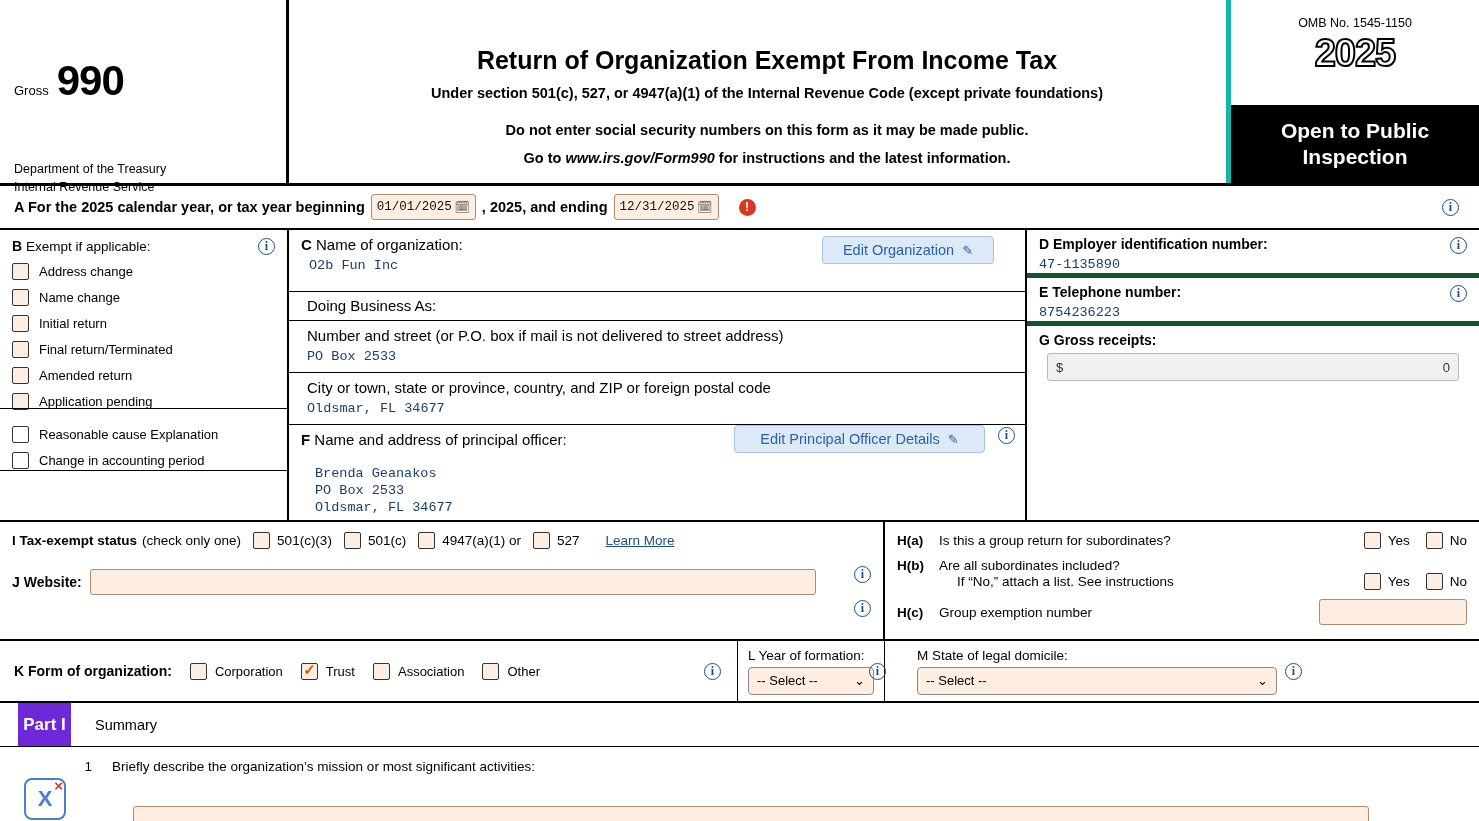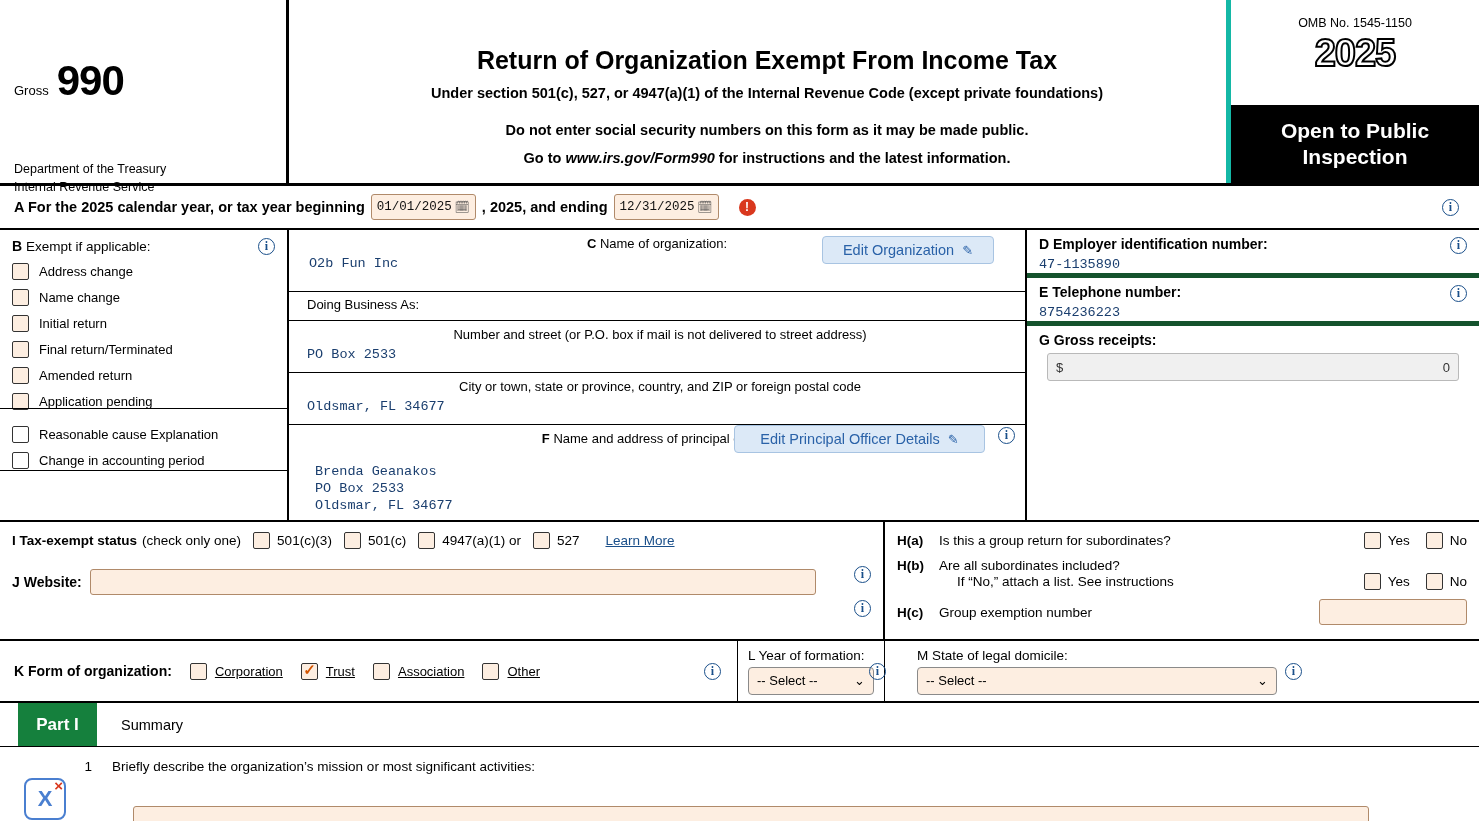--- a/index.html
+++ b/index.html
@@ -83,21 +83,21 @@
   .cb.checked:after {
     content:"✓"; position:absolute; left:1.5px; top:-3px;
     font-size:15px; color:#d35400; font-weight:bold;
   }
   .cbrow span { font-size:13px; }
   .sep-line { position:absolute; left:0; right:0; border-top:1px solid #000; }
 
   .colC { flex:1; border-right:2px solid #000; position:relative; }
   .cell { position:relative; padding:6px 12px; }
   .cell-bdr { border-bottom:1px solid #000; }
-  .lab { font-size:13px;text-align:center; }
+  .lab { font-size:15px; }
   .val { font-family:"Liberation Mono", monospace; font-size:13.5px; color:#1a3e6e; margin-top:5px; }
   .btn-edit {
     position:absolute; background:#dce9f7; border:1px solid #a8c4e2; border-radius:4px;
     color:#2a62a8; font-size:14.5px; display:flex; align-items:center; justify-content:center;
     gap:8px; cursor:pointer;
   }
   .btn-edit .pen { font-size:13px; }
 
   .colD { width:452px; position:relative; }
   .dcell { position:relative; padding:6px 12px; border-bottom:5px solid #14532d; }
@@ -121,36 +121,36 @@
   .ij-right { width:594px; position:relative; padding:10px 12px; }
   .hrow { display:flex; align-items:center; font-size:13.5px; margin-bottom:9px; }
   .hlab { font-weight:bold; width:42px; font-size:13.5px; }
   .ynbox { display:flex; align-items:center; margin-left:auto; }
   .ynbox .cb-sm { margin-left:16px; }
 
   
   .rowK { display:flex; border-bottom:2px solid #000; height:62px; align-items:center; }
   .kleft { width:738px; display:flex; align-items:center; padding-left:14px; position:relative; height:100%; border-right:1px solid #000; }
   .kleft b { font-size:14px; }
-  .kopt { display:flex; align-items:center; margin-left:18px;text-decoration:underline; }
+  .kopt { display:flex; align-items:center; margin-left:18px; }
   .kopt .cb { margin-right:8px; }
   .kmid { width:147px; padding:0 10px; position:relative; border-right:1px solid #000; height:100%;
           display:flex; flex-direction:column; justify-content:center; }
   .kmid-lbl { font-size:13.5px; }
   .sel {
     background:#fdeee1; border:1px solid #8a8a8a; border-radius:4px; height:28px;
     display:flex; align-items:center; justify-content:space-between; padding:0 8px;
     font-size:13px; margin-top:4px;
   }
   .kright { flex:1; padding:0 10px; position:relative; height:100%;
             display:flex; flex-direction:column; justify-content:center; }
 
   
   .partI { display:flex; align-items:stretch; height:44px; border-bottom:1px solid #000; }
-  .part-tag { width:79px; background:#15803d; color:#fff; font-weight:bold; font-size:17px;
+  .part-tag { width:53px; background:#6d28d9; color:#fff; font-weight:bold; font-size:17px;
               display:flex; align-items:center; justify-content:center; margin-left:18px; }
   .part-sum { font-size:14.5px; display:flex; align-items:center; padding-left:24px; }
   .line1 { display:flex; align-items:flex-start; padding:12px 0 0 0; }
   .l1num { width:112px; text-align:right; padding-right:20px; font-size:13.5px; }
   .l1txt { font-size:13.5px; }
   .big-input { position:absolute; left:133px; top:806px; width:1236px; height:26px;
                background:#fdeee1; border:1px solid #b08a6a; border-radius:3px; }
 
   .xlogo {
     position:absolute; left:24px; top:778px; width:42px; height:42px;

